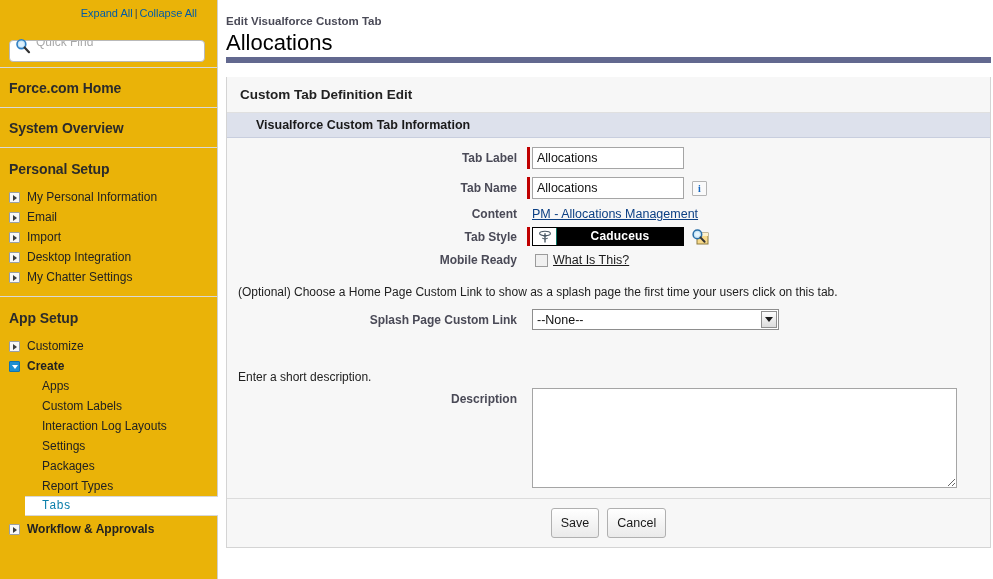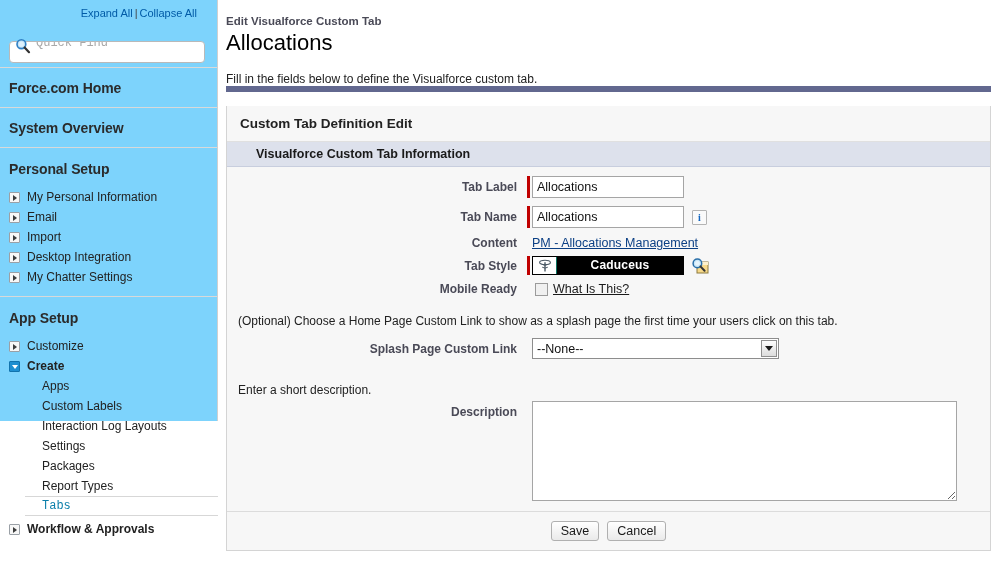--- a/index.html
+++ b/index.html
@@ -10,22 +10,22 @@
     background: #ffffff;
     font-family: "Liberation Sans", sans-serif;
     font-size: 12px;
     color: #222222;
   }
   #app { position: relative; width: 993px; height: 579px; display: flex; }
 
   
   .sidebar {
     width: 218px;
-    height: 421px;
-    background: #7dd3fc;
+    height: 579px;
+    background: #eab308;
     border-right: 1px solid #cfcfcf;
     flex: 0 0 218px;
     position: relative;
   }
   .sidebar-top {
     padding: 6px 10px 8px 10px;
     text-align: right;
   }
   .expand-links {
     font-size: 11px;
@@ -41,21 +41,21 @@
     margin: 7px 12px 0 9px;
     position: relative;
     height: 22px;
   }
   .quickfind {
     width: 100%;
     height: 22px;
     border: 1px solid #b9b9b9;
     border-radius: 4px;
     background: #ffffff;
-    font-family: Liberation Mono, monospace;
+    font-family: Liberation Sans, sans-serif;
     font-size: 12px;
     color: #9a9a9a;
     padding: 1px 6px 18px 26px;
     outline: none;
   }
   .quickfind::placeholder { color: #a8a8a8; }
   .qf-icon {
     position: absolute;
     left: 6px; top: 3px;
     width: 16px; height: 16px;
@@ -349,21 +349,21 @@
     border-top: 1px solid #dcdcdc;
     background: #f7f7f7;
     padding: 9px 0 9px 0;
     display: flex;
     justify-content: center;
     gap: 8px;
     margin-top: 10px;
   }
   .btn {
     min-width: 40px;
-    height: 20px;
+    height: 30px;
     border: 1px solid #b0b0b0;
     border-radius: 3px;
     background: linear-gradient(#ffffff, #eaeaea);
     font-family: "Liberation Sans", sans-serif;
     font-size: 12.5px;
     color: #1a1a1a;
     padding: 0 9px;
     cursor: pointer;
   }
 </style>
@@ -446,21 +446,20 @@
       <span class="tri"></span>
       <span class="lbl">Workflow &amp; Approvals</span>
     </div>
   </div>
 
   <div class="main">
     <div class="main-inner">
 
       <div class="eyebrow">Edit Visualforce Custom Tab</div>
       <div class="page-title">Allocations</div>
-      <div class="intro">Fill in the fields below to define the Visualforce custom tab.</div>
 
       <div class="panel-topbar"></div>
       <div class="panel">
 
         <div class="panel-title">Custom Tab Definition Edit</div>
         <div class="section-header">Visualforce Custom Tab Information</div>
 
         <div class="form-area">
 
           <div class="frow">
@@ -519,21 +518,21 @@
             <div class="flabel">Mobile Ready</div>
             <div class="fctl">
               <span style="width:8px;display:inline-block"></span>
               <span class="chk"></span>
               <a class="what-link">What Is This?</a>
             </div>
           </div>
 
           <div class="helptext second">(Optional) Choose a Home Page Custom Link to show as a splash page the first time your users click on this tab.</div>
 
-          <div class="frow" style="margin-bottom:4px">
+          <div class="frow" style="margin-bottom:20px">
             <div class="flabel">Splash Page Custom Link</div>
             <div class="fctl">
               <span style="width:5px;display:inline-block"></span>
               <span class="sel-wrap">
                 <select class="sel">
                   <option>--None--</option>
                 </select>
                 <span class="sel-arrow"></span>
               </span>
             </div>

